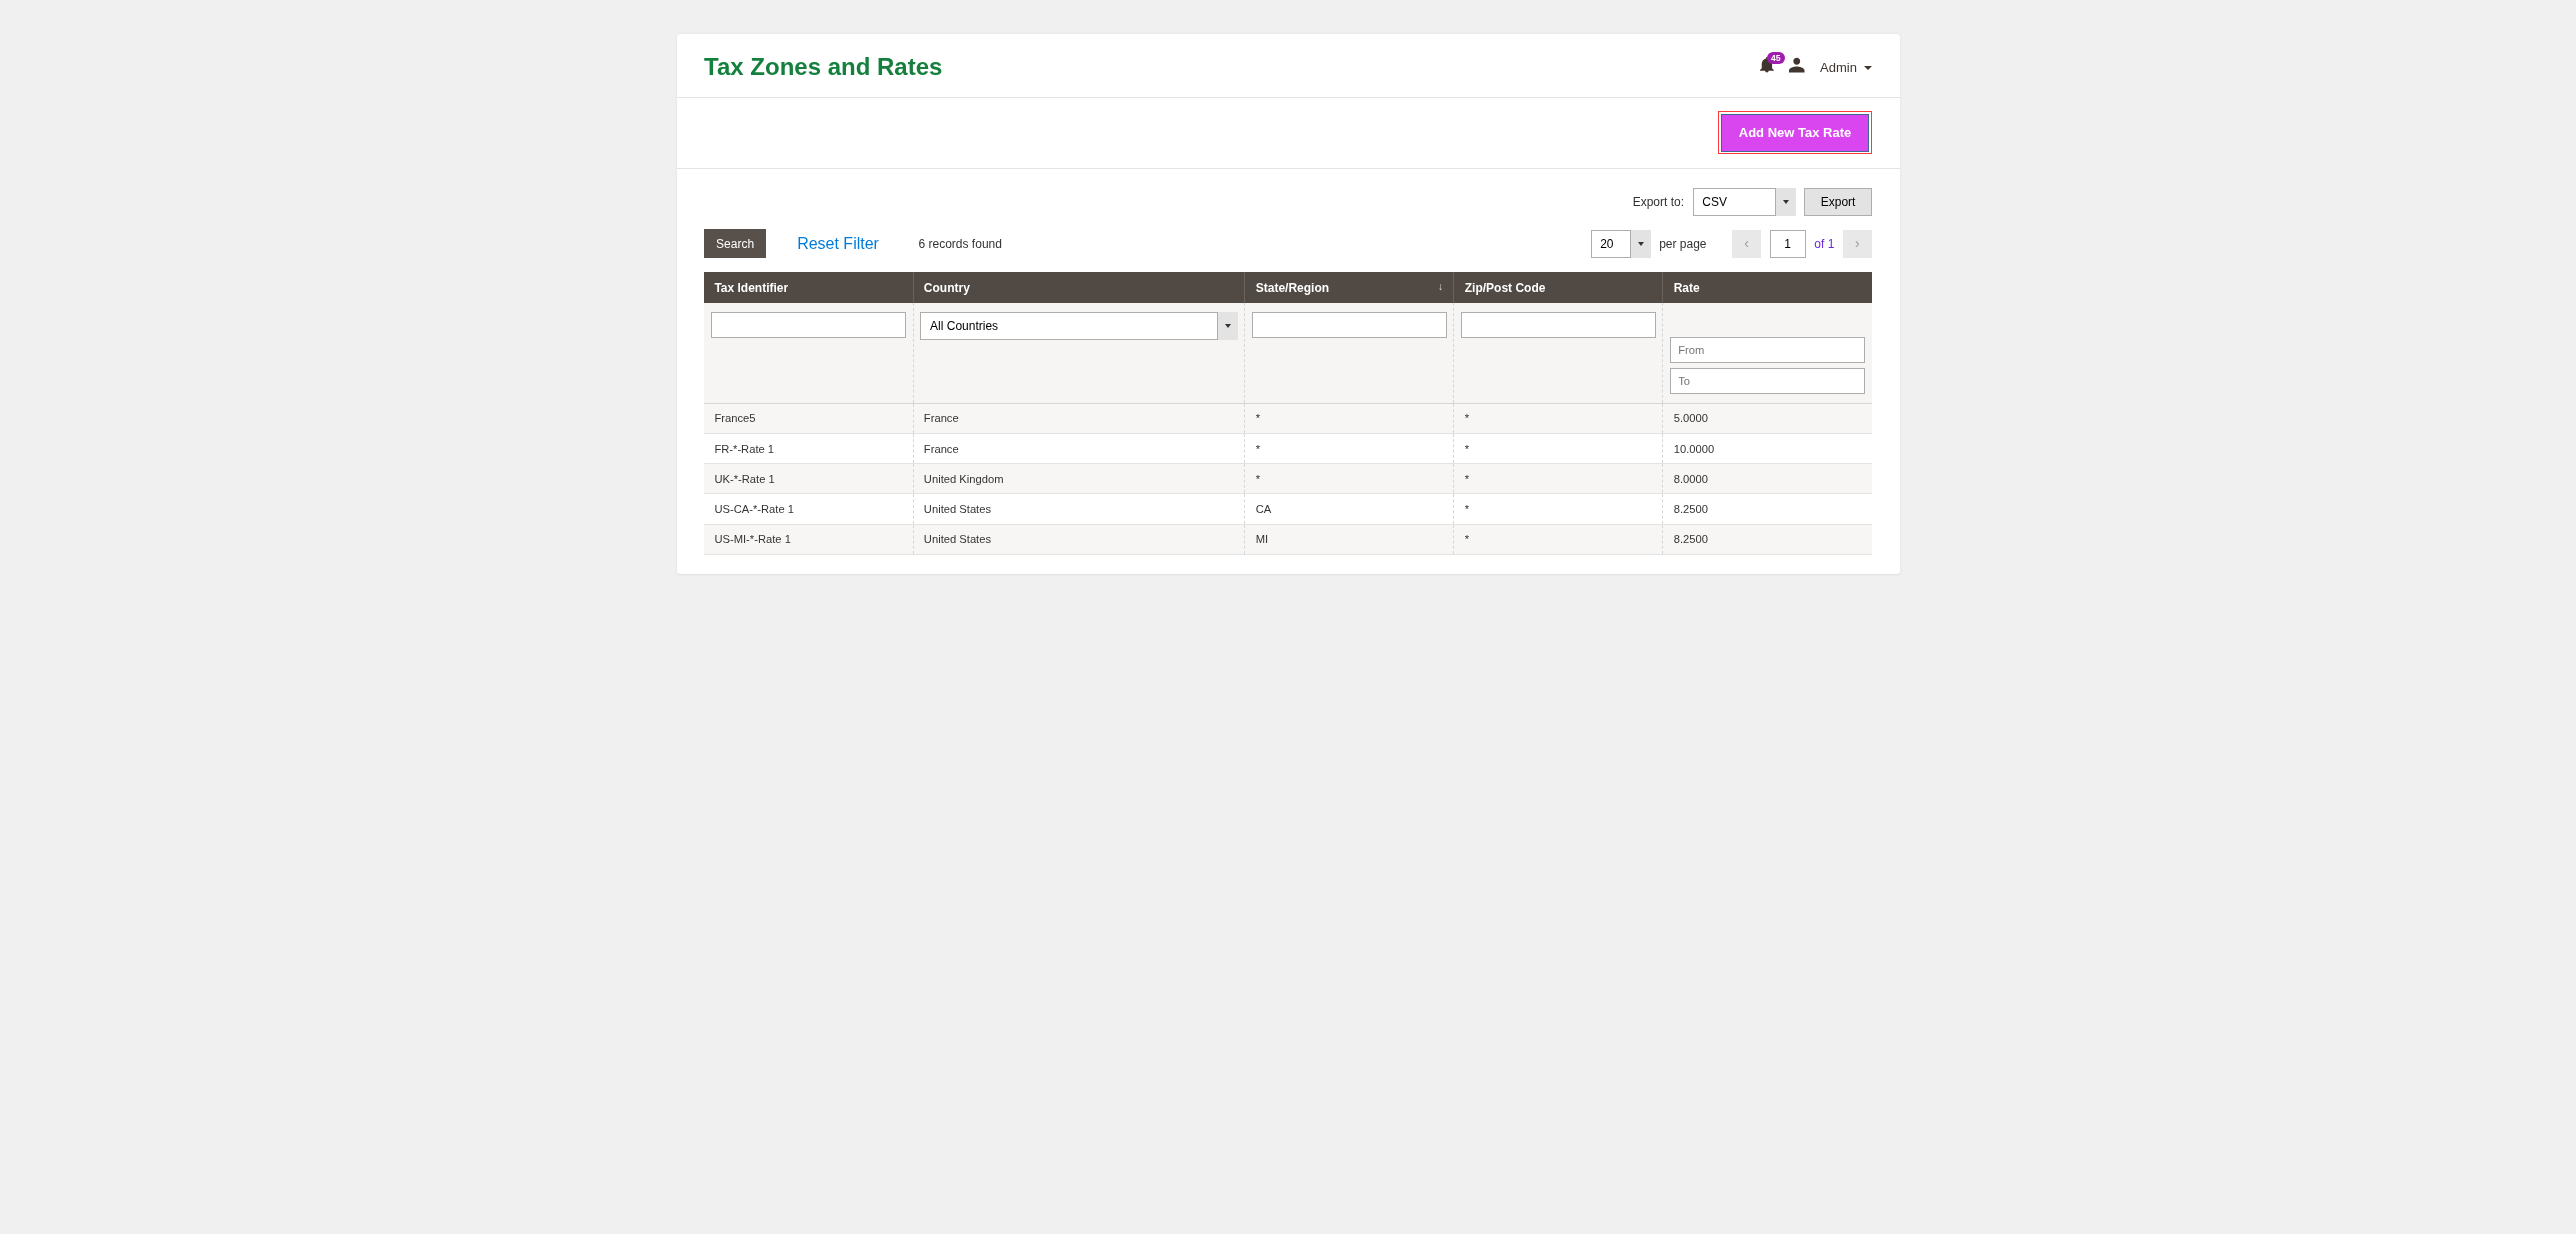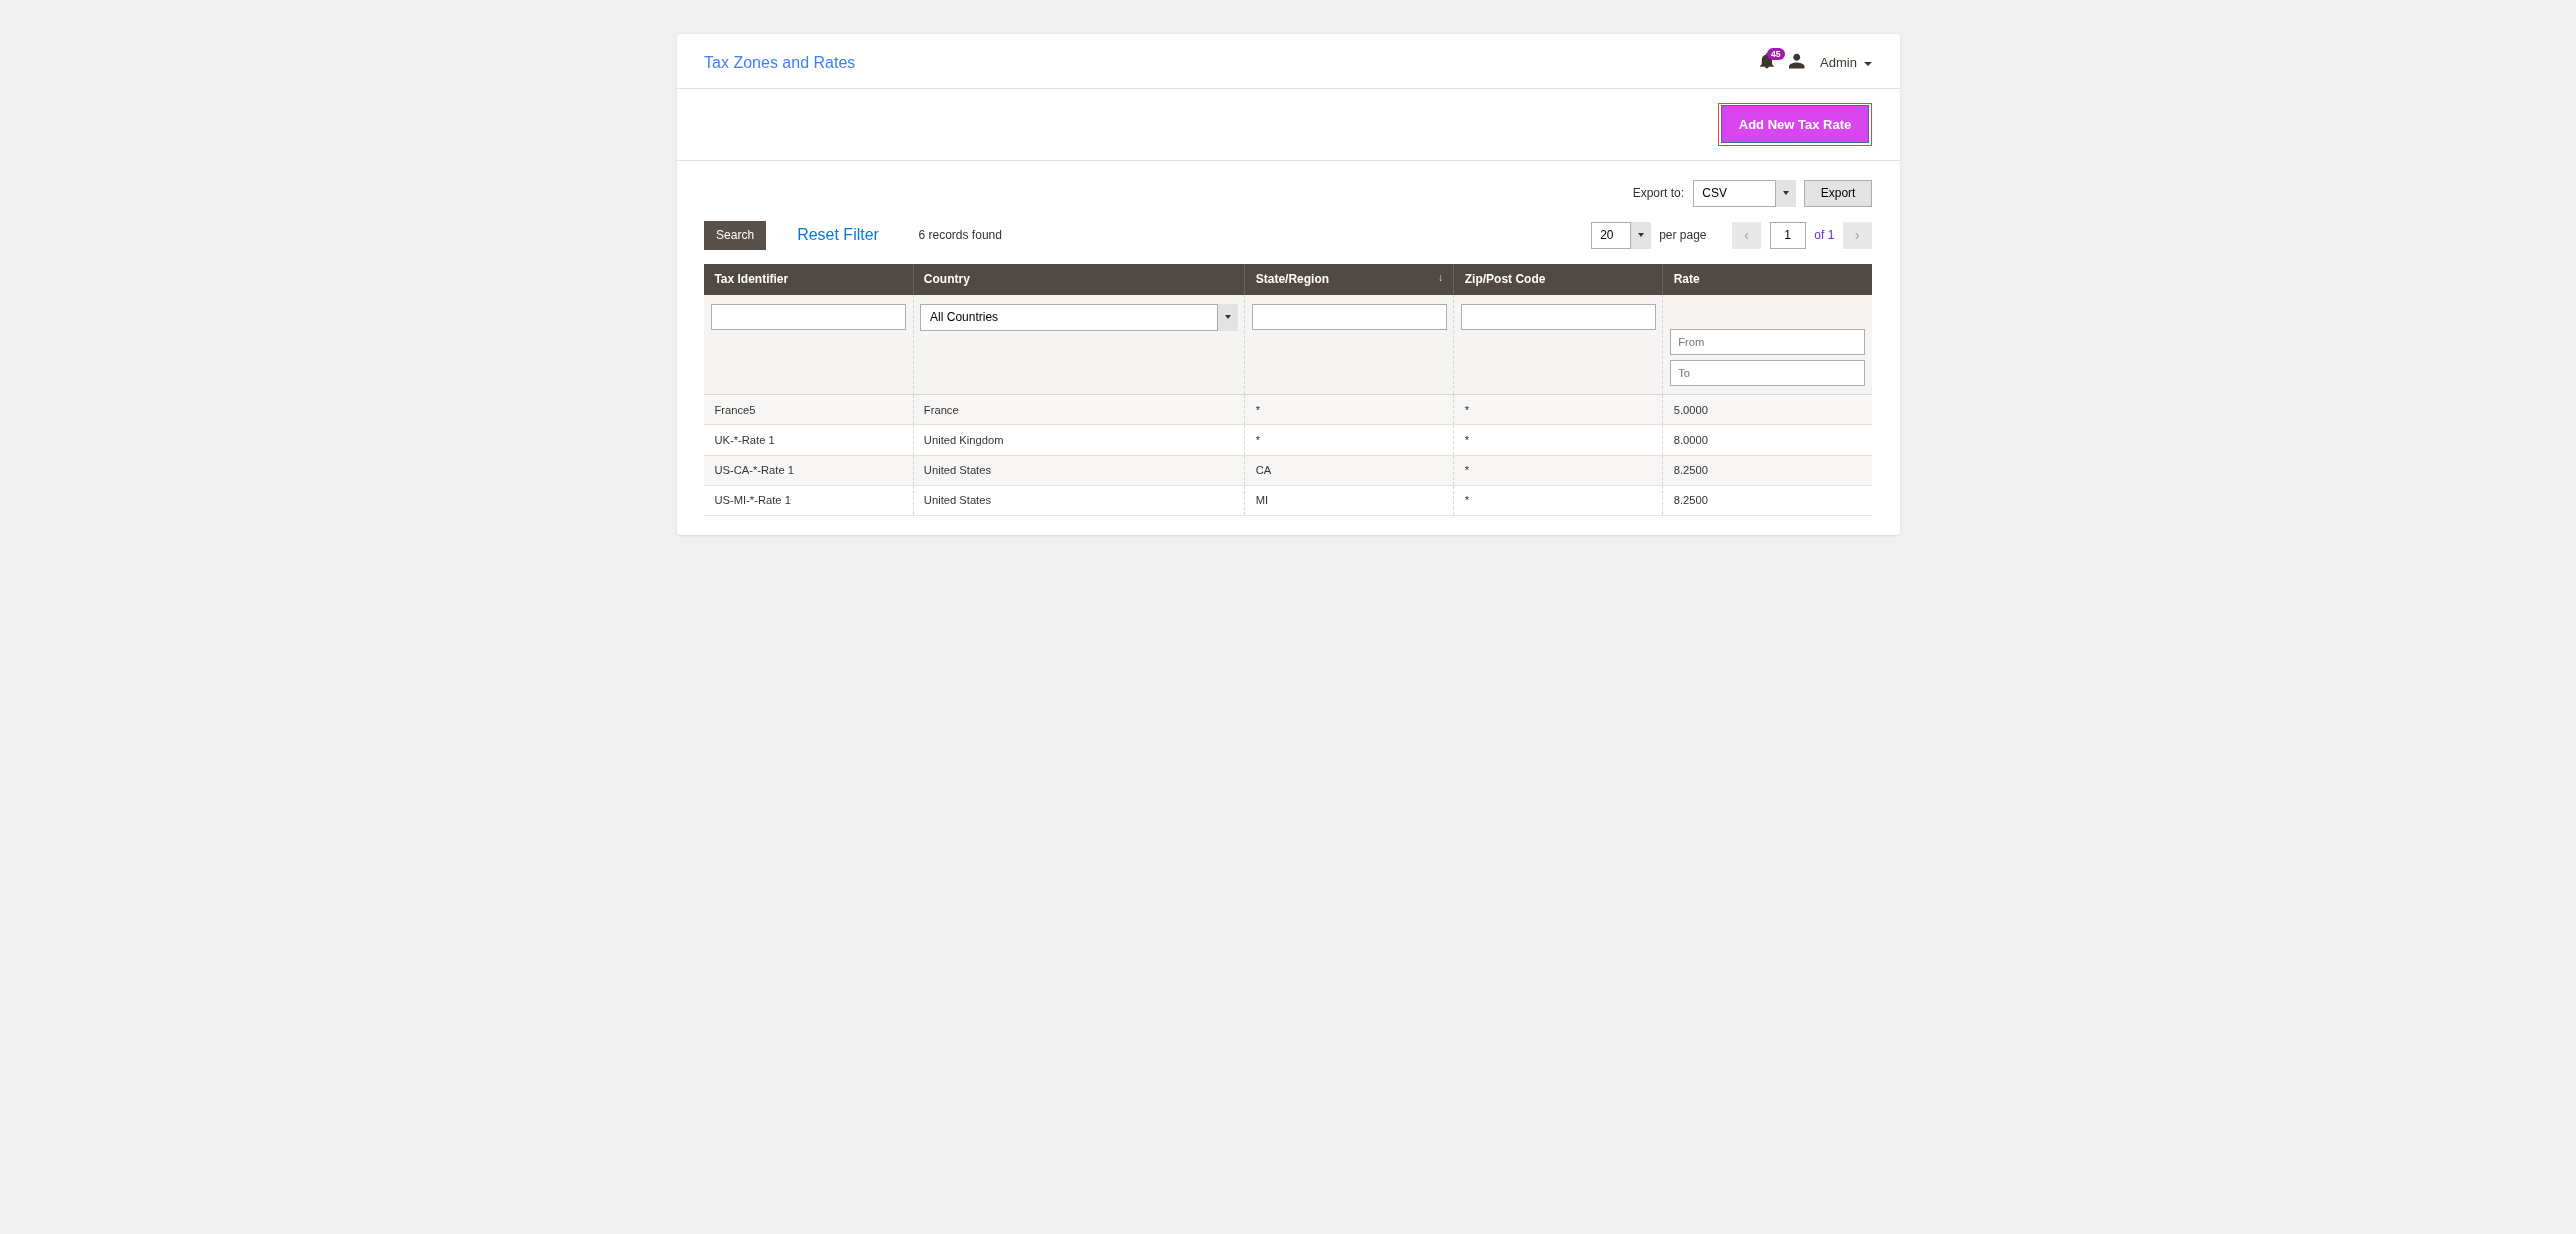--- a/index.html
+++ b/index.html
@@ -19,23 +19,23 @@
     max-width: 1223px;
     margin: 0 auto;
   }
   .header-row {
     display: flex;
     justify-content: space-between;
     align-items: center;
     padding: 19px 27.6px 15.5px 27.6px;
   }
   .page-title {
-    font-size: 16px;
-    font-weight: 400;
-    color: #3b82f6;
+    font-size: 24px;
+    font-weight: 700;
+    color: #15803d;
     margin: 0;
   }
   .header-right {
     display: flex;
     align-items: center;
     gap: 15.5px;
   }
   .bell-wrap { position: relative; cursor: pointer; }
   .bell-icon { font-size: 15.5px; color: #41362f; }
   .badge {
@@ -335,20 +335,27 @@
       </tr>
 
     <tr class="data-row">
             <td class="col-dashed">France5</td>
             <td class="col-dashed">France</td>
             <td class="col-dashed">*</td>
             <td class="col-dashed">*</td>
             <td>5.0000</td>
           </tr>
           <tr class="data-row">
+            <td class="col-dashed">FR-*-Rate 1</td>
+            <td class="col-dashed">France</td>
+            <td class="col-dashed">*</td>
+            <td class="col-dashed">*</td>
+            <td>10.0000</td>
+          </tr>
+          <tr class="data-row">
             <td class="col-dashed">UK-*-Rate 1</td>
             <td class="col-dashed">United Kingdom</td>
             <td class="col-dashed">*</td>
             <td class="col-dashed">*</td>
             <td>8.0000</td>
           </tr>
           <tr class="data-row">
             <td class="col-dashed">US-CA-*-Rate 1</td>
             <td class="col-dashed">United States</td>
             <td class="col-dashed">CA</td>

